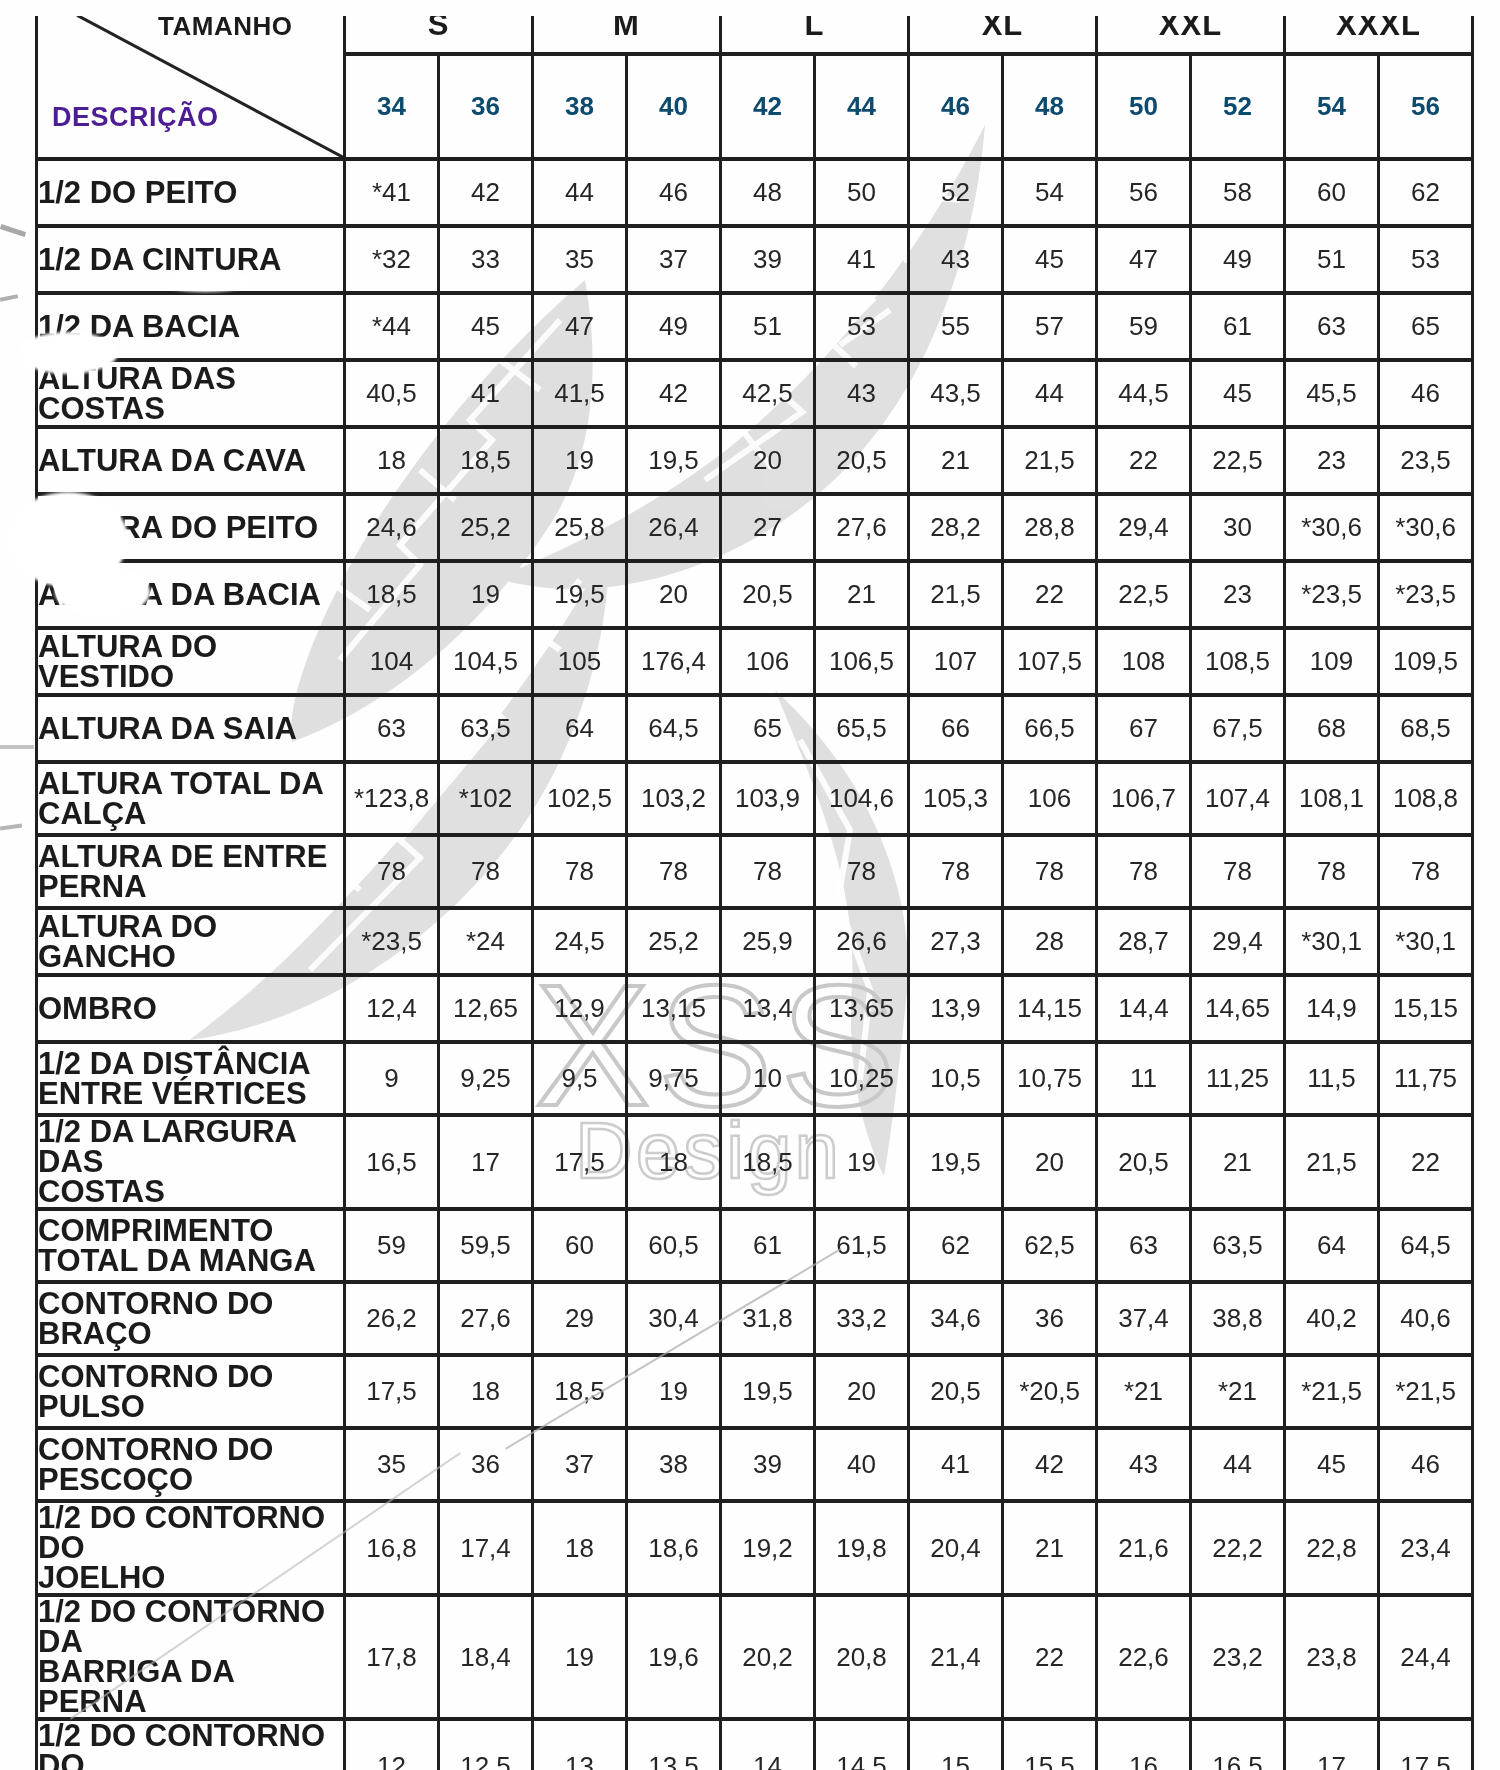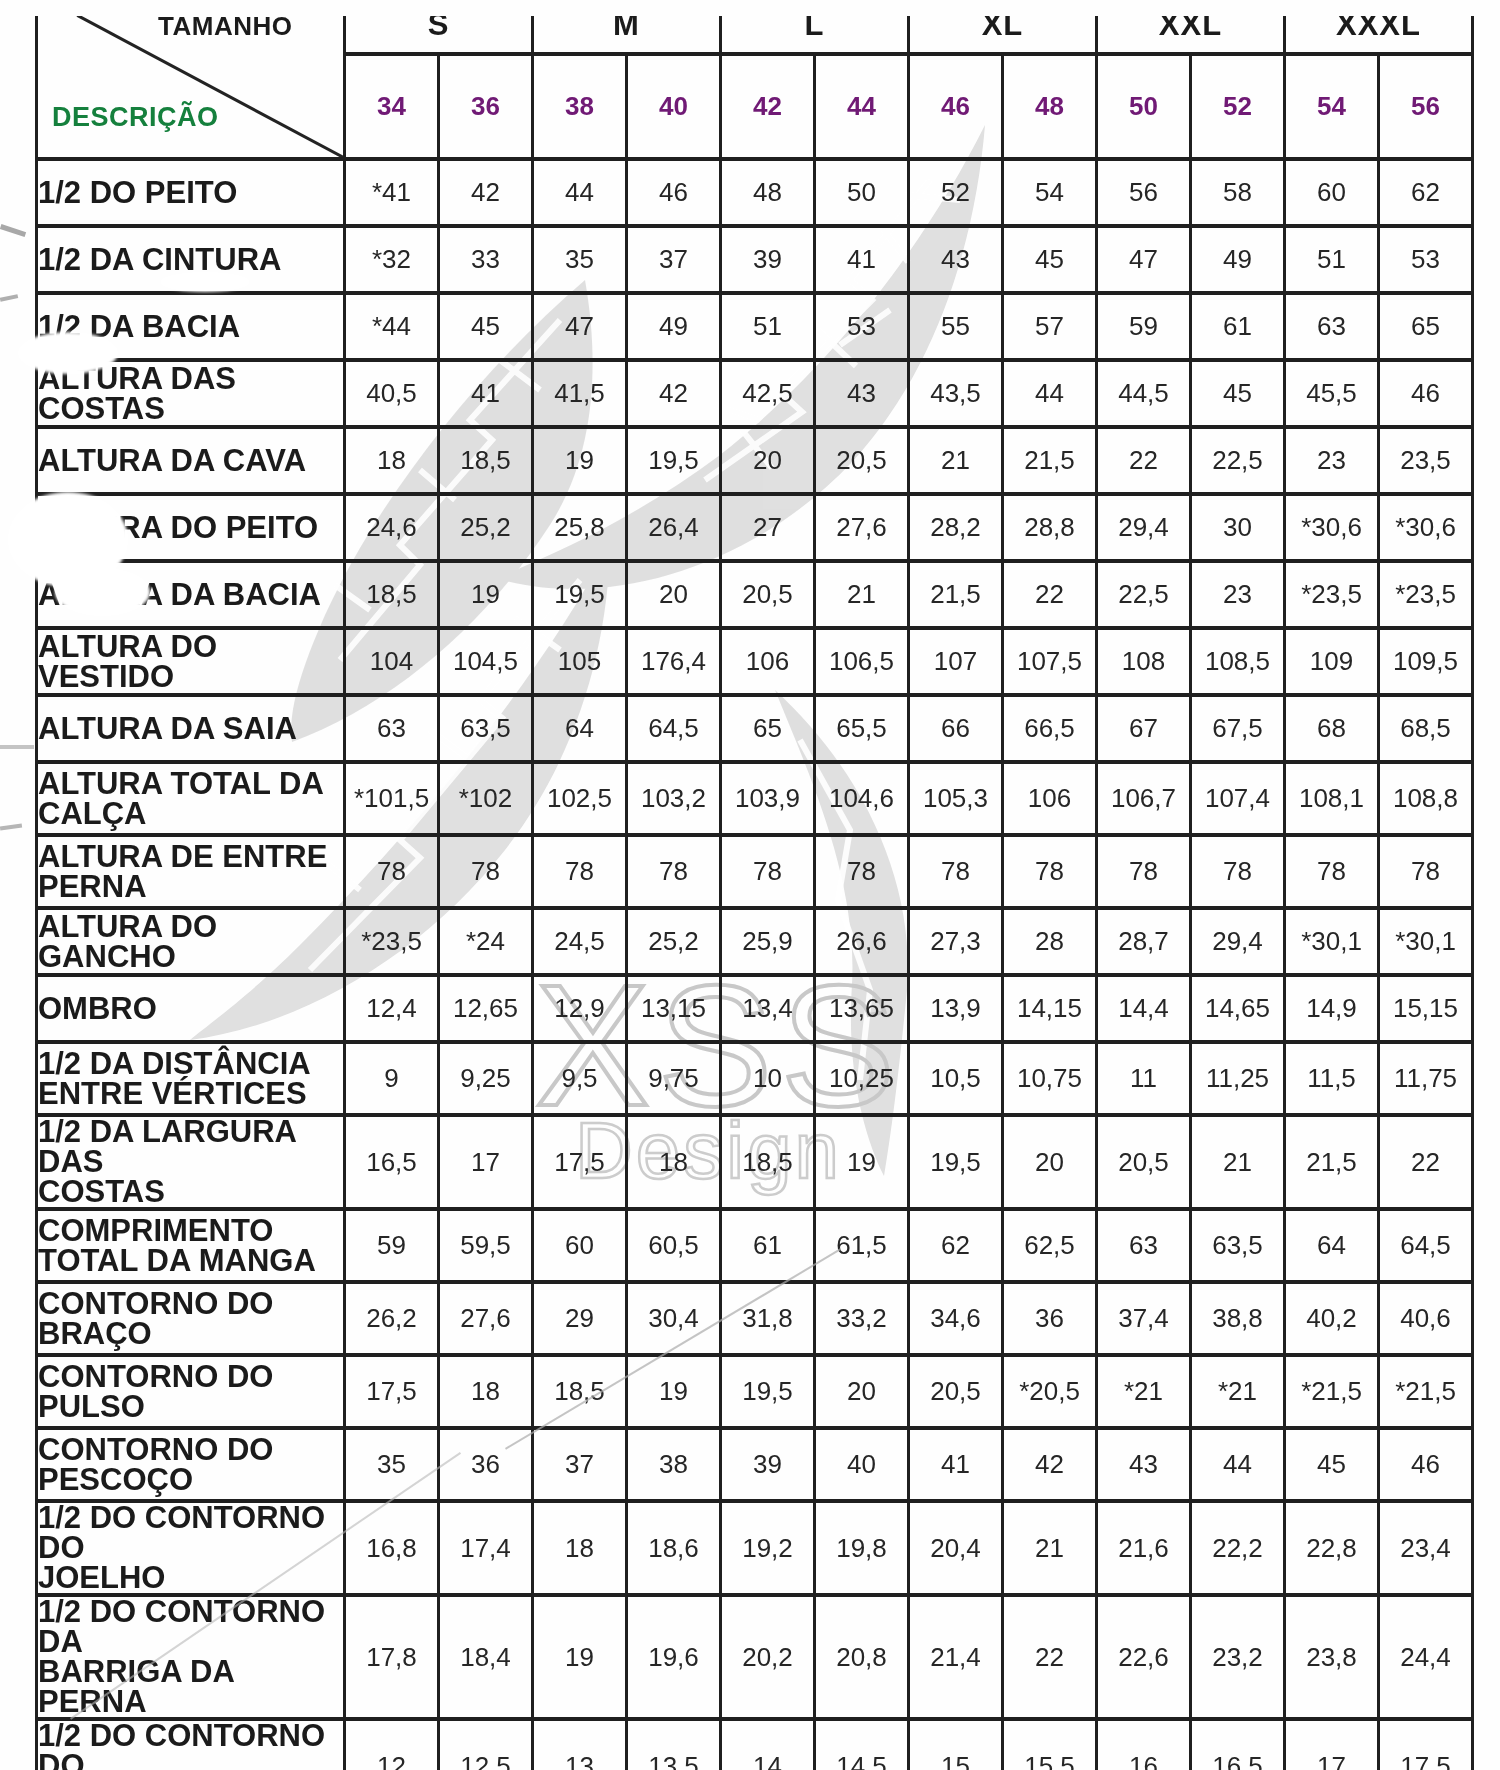--- a/index.html
+++ b/index.html
@@ -39,35 +39,35 @@
   tr.h1{height:67px;}
   tr.h2{height:73px;}
   th.group{position:relative;overflow:hidden;}
   th.group .lbl{
     position:absolute;top:-9px;left:0;right:0;
     text-align:center;
     font-weight:700;font-size:31px;color:#1b1b1b;
     letter-spacing:1px;
   }
   th.sizeN{
-    text-align:center;font-weight:700;font-size:26px;color:#701a75;
+    text-align:center;font-weight:700;font-size:26px;color:#0c4a6e;
     vertical-align:middle;
   }
   th.corner{position:relative;overflow:hidden;}
   .corner .diag{
     position:absolute;left:40px;top:-2px;width:306px;height:2.5px;
     background:#232323;transform-origin:0 0;transform:rotate(28.1deg);
   }
   .corner .tam{
     position:absolute;top:-5px;left:120px;
     font-weight:700;font-size:26px;color:#1b1b1b;letter-spacing:.5px;
   }
   .corner .desc{
     position:absolute;bottom:24px;left:14px;
-    font-weight:700;font-size:27px;color:#15803d;letter-spacing:.5px;
+    font-weight:700;font-size:27px;color:#4c1d95;letter-spacing:.5px;
   }
   th.rowlabel{
     text-align:left;vertical-align:middle;
     padding:0 6px 0 12px;
     font-weight:700;font-size:31px;line-height:30px;
     white-space:pre-line;
     color:#1b1b1b;
   }
   td.val{
     text-align:center;vertical-align:middle;
@@ -306,21 +306,21 @@
           <td class="val">66</td>
           <td class="val">66,5</td>
           <td class="val">67</td>
           <td class="val">67,5</td>
           <td class="val">68</td>
           <td class="val">68,5</td>
         </tr>
         <tr class="h2">
           <th class="rowlabel">ALTURA TOTAL DA
 CALÇA</th>
-          <td class="val">*101,5</td>
+          <td class="val">*123,8</td>
           <td class="val">*102</td>
           <td class="val">102,5</td>
           <td class="val">103,2</td>
           <td class="val">103,9</td>
           <td class="val">104,6</td>
           <td class="val">105,3</td>
           <td class="val">106</td>
           <td class="val">106,7</td>
           <td class="val">107,4</td>
           <td class="val">108,1</td>

